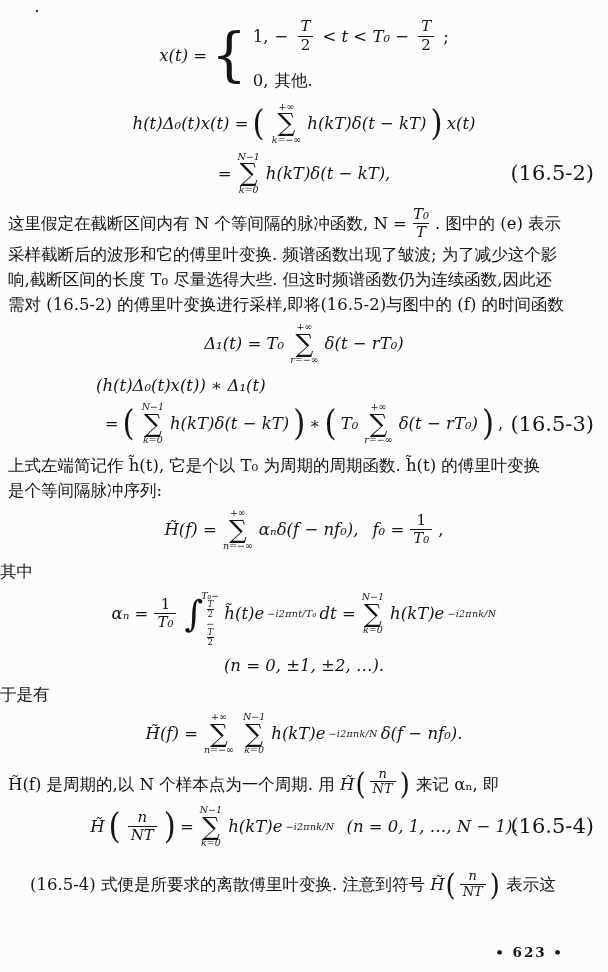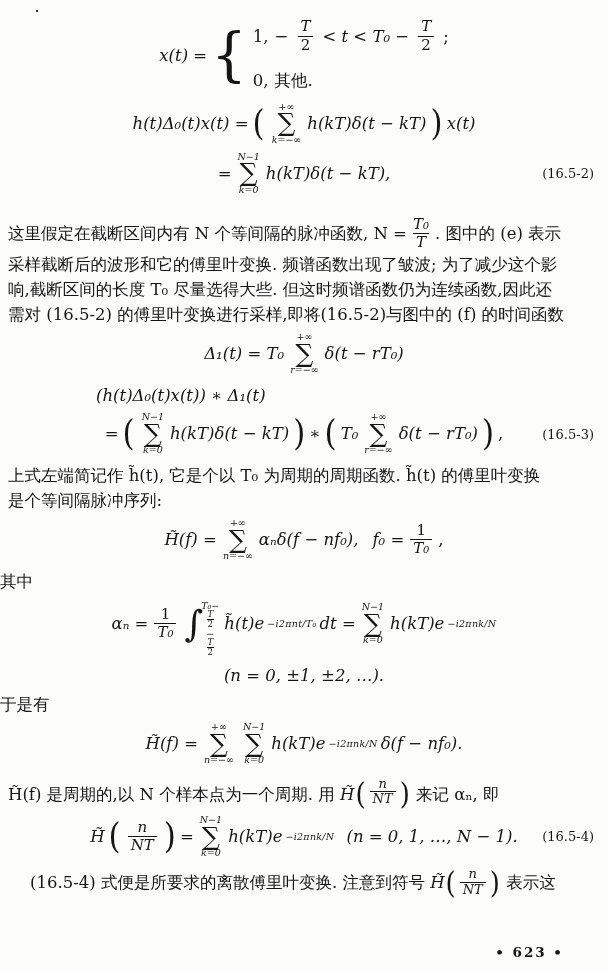--- a/index.html
+++ b/index.html
@@ -16,21 +16,21 @@
   .para{margin:0 6px 0 8px;}
   .indent{padding-left:22px;}
   
   .eqrow{
     position:relative;
     display:flex;align-items:center;justify-content:center;
     gap:3px;font-size:16.5px;font-style:italic;
   }
   .eqlabel{
     position:absolute;right:14px;top:50%;transform:translateY(-50%);
-    font-style:normal;font-size:13px;
+    font-style:normal;font-size:21px;
   }
   .it{font-style:italic;}
   .up{font-style:normal;}
   
   .frac{display:inline-flex;flex-direction:column;align-items:center;
         vertical-align:middle;line-height:1.15;margin:0 3px;font-size:15px;}
   .frac .fd{border-top:1.2px solid #151515;padding:0 3px;}
   .frac .fn{padding:0 3px;}
   
   .sum{display:inline-flex;flex-direction:column;align-items:center;
@@ -112,21 +112,21 @@
     <span>=</span>
     <span class="sum">
       <span class="lim">N−1</span>
       <span class="sg">∑</span>
       <span class="lim">k=0</span>
     </span>
     <span>h(kT)δ(t − kT),</span>
     <span class="eqlabel">(16.5-2)</span>
   </div>
 
-  <div class="para cn" style="margin-top:18px;">
+  <div class="para cn" style="margin-top:8px;">
     <div style="display:flex;align-items:center;flex-wrap:nowrap;">
       <span>这里假定在截断区间内有 N 个等间隔的脉冲函数, N =</span>
       <span class="frac it">
         <span class="fn">T₀</span>
         <span class="fd">T</span>
       </span>
       <span>. 图中的 (e) 表示</span>
     </div>
     <div>采样截断后的波形和它的傅里叶变换. 频谱函数出现了皱波; 为了减少这个影</div>
     <div>响,截断区间的长度 T₀ 尽量选得大些. 但这时频谱函数仍为连续函数,因此还</div>
@@ -280,21 +280,21 @@
       <span class="sg">∑</span>
       <span class="lim">k=0</span>
     </span>
     <span>h(kT)e</span>
       <span class="exp">−i2πnk/N</span>
     <span style="width:6px;"></span>
     <span>(n = 0, 1, …, N − 1).</span>
     <span class="eqlabel">(16.5-4)</span>
   </div>
 
-  <div class="para cn indent" style="margin-top:6px;display:flex;align-items:center;">
+  <div class="para cn indent" style="margin-top:18px;display:flex;align-items:center;">
     <span style="white-space:pre;">(16.5-4) 式便是所要求的离散傅里叶变换. 注意到符号 </span>
     <span class="it">H̃</span>
     <span class="bp" style="font-size:26px;">(</span>
     <span class="frac it" style="font-size:13px;">
       <span class="fn">n</span>
       <span class="fd">NT</span>
     </span>
     <span class="bp" style="font-size:26px;">)</span>
     <span style="white-space:pre;"> 表示这</span>
   </div>

